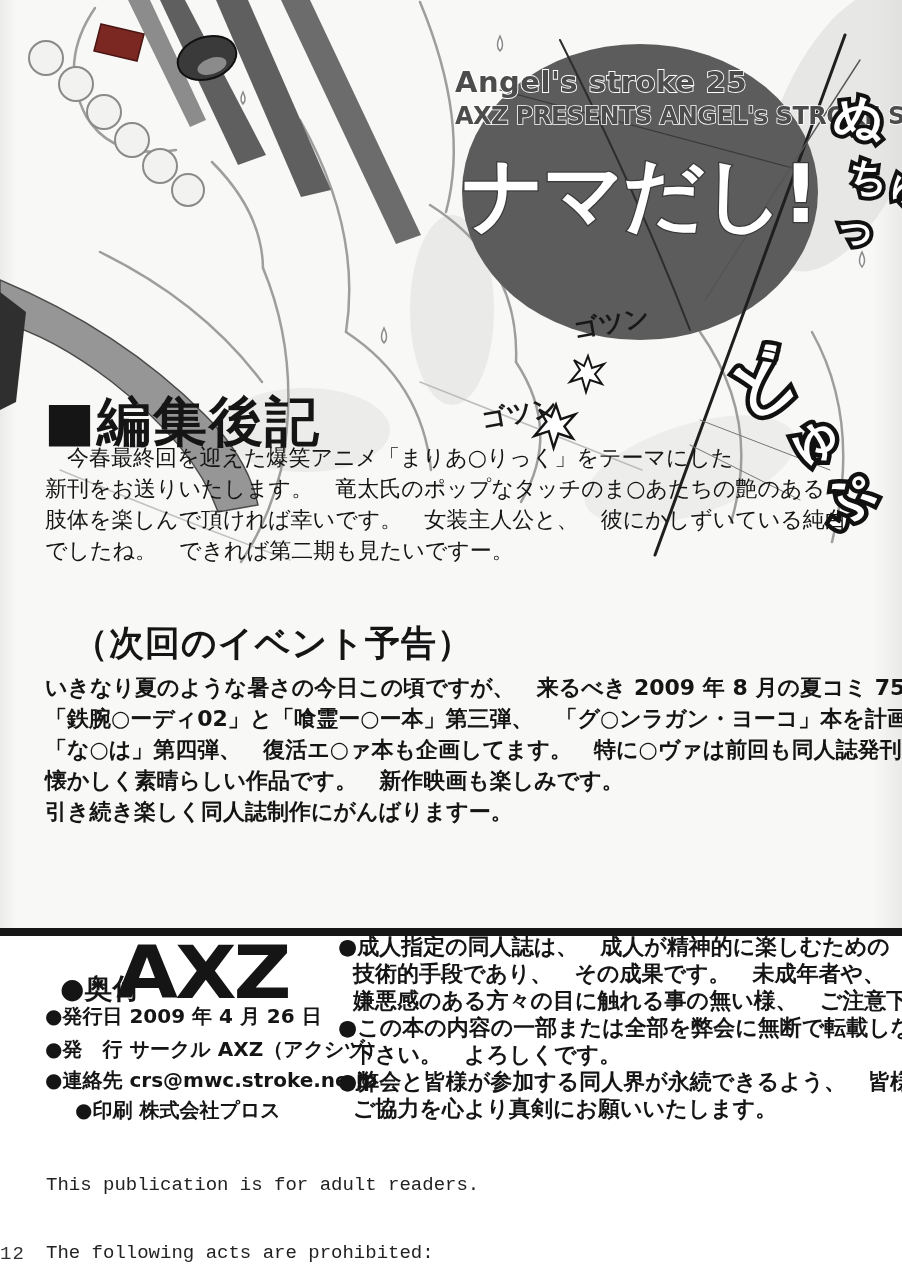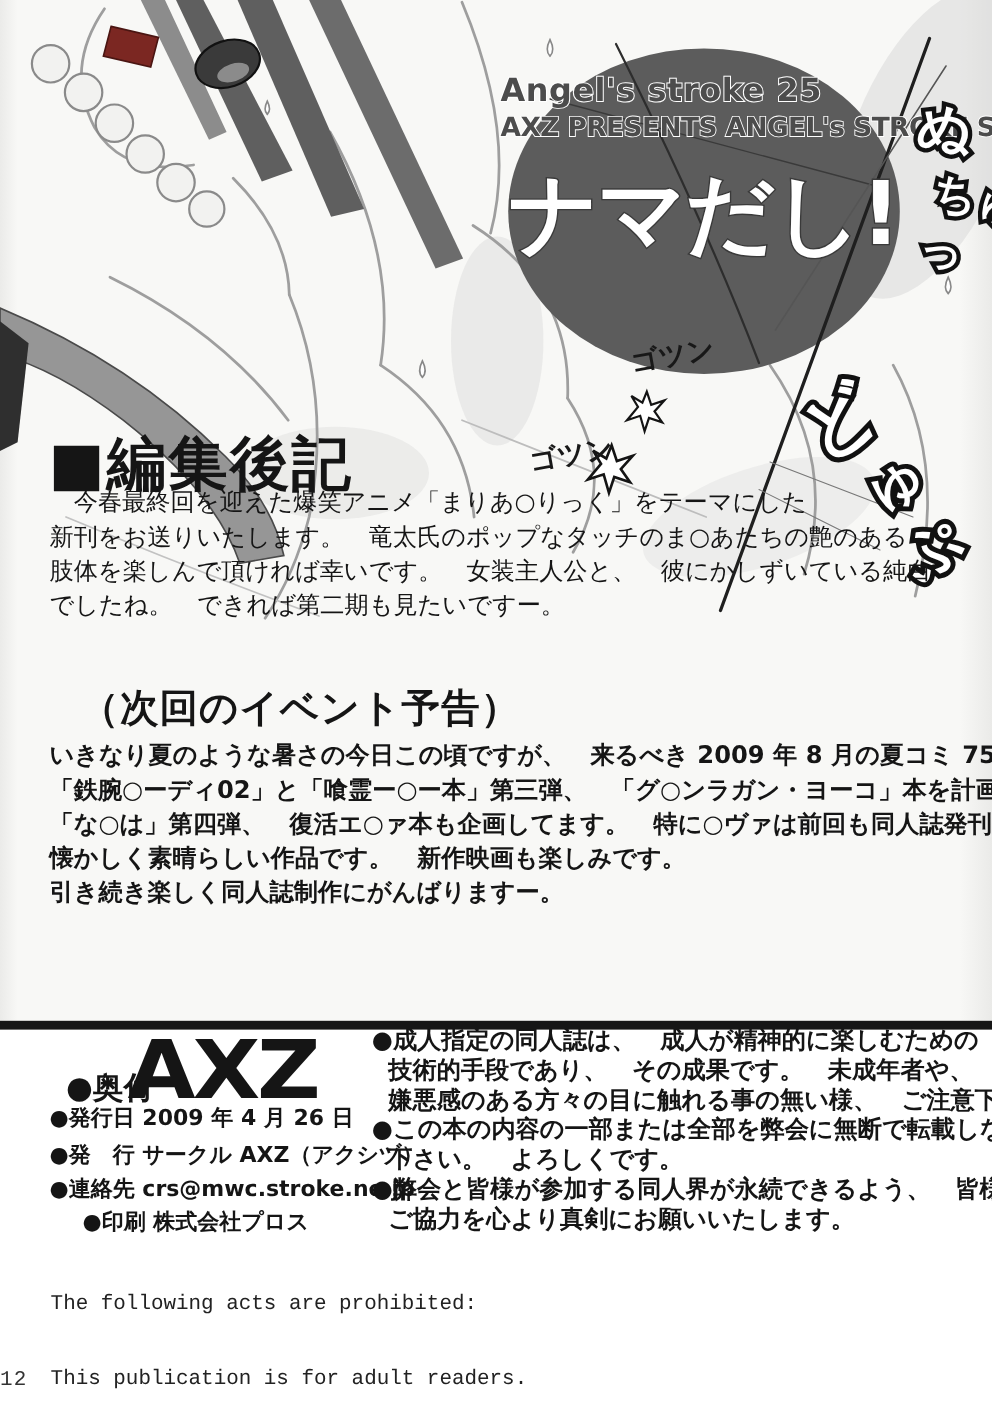--- a/index.html
+++ b/index.html
@@ -165,22 +165,22 @@
     <div>●成人指定の同人誌は、　成人が精神的に楽しむための</div>
     <div class="cont">技術的手段であり、　その成果です。　未成年者や、　エロに</div>
     <div class="cont">嫌悪感のある方々の目に触れる事の無い様、　ご注意下さい。</div>
     <div>●この本の内容の一部または全部を弊会に無断で転載しないで</div>
     <div class="cont">下さい。　よろしくです。</div>
     <div>●弊会と皆様が参加する同人界が永続できるよう、　皆様の</div>
     <div class="cont">ご協力を心より真剣にお願いいたします。</div>
   </div>
 
   <div class="txt english">
+    <div>This publication is for adult readers.</div>
     <div>The following acts are prohibited:</div>
-    <div>This publication is for adult readers.</div>
     
     
     
   </div>
 
   <div class="txt pagenum">12</div>
 
   <div class="bottom-strip"></div>
 </div>
 

